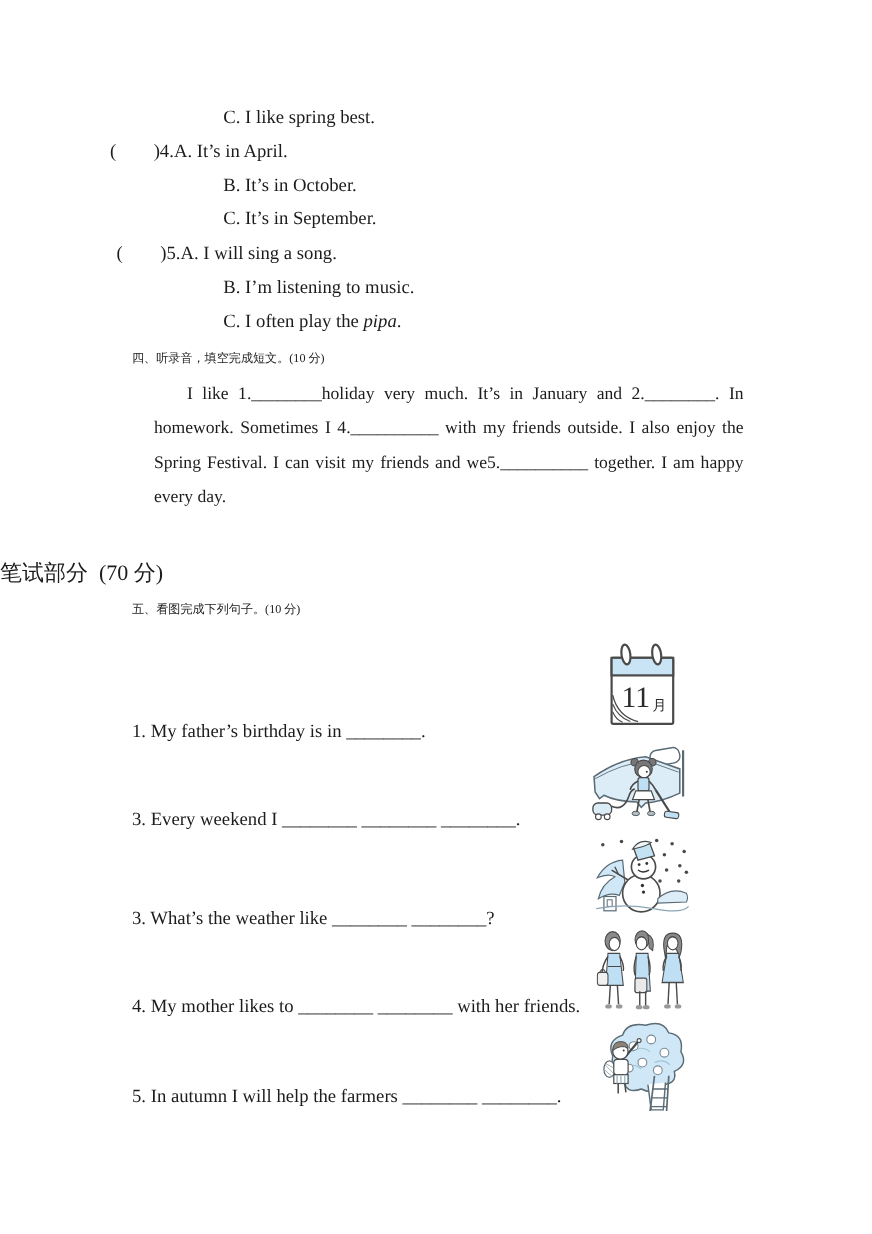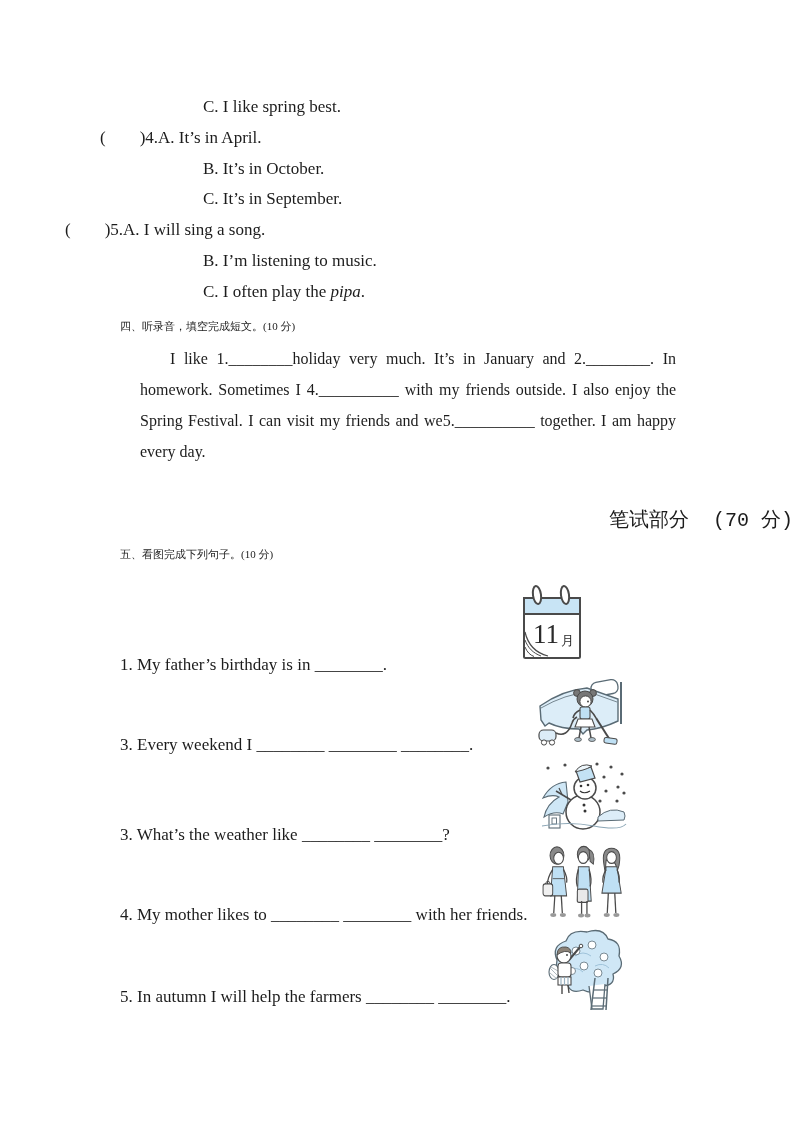--- a/index.html
+++ b/index.html
@@ -10,45 +10,45 @@
     font-family:"Liberation Serif","DejaVu Serif",serif;
     color:#1c1c1c;
     overflow:hidden;
   }
   
   .options{position:absolute;top:92px;left:0;right:0;}
   .opt-line{line-height:30.8px;font-size:17px;white-space:pre;}
   .opt-line .it{font-style:italic;}
   .ind-c{padding-left:203px;}
   .ind-p4{padding-left:100px;}
-  .ind-p5{padding-left:65px;}
+  .ind-p5{padding-left:106px;}
   
   .sec-title{position:absolute;left:120px;font-size:11px;line-height:22px;white-space:pre;}
   #sec4-title{top:315px;}
   .passage{position:absolute;left:140px;top:343px;width:536px;font-size:16px;}
   .p-line{
     line-height:31px;
     text-align:justify;
     text-align-last:justify;
     height:31px;overflow:hidden;white-space:normal;
   }
   .p-line.first{text-indent:30px;}
   .p-line.last{text-align:left;text-align-last:left;}
   
   .part-heading{
     position:absolute;top:508px;left:0;right:0;
-    text-align:right;font-size:20px;line-height:26px;white-space:pre;font-family:Liberation Mono, monospace;
+    text-align:left;font-size:20px;line-height:26px;white-space:pre;
   }
   #sec5-title{top:543px;}
   
   .question{position:absolute;left:120px;font-size:17px;line-height:22px;white-space:pre;}
   #q1{top:654px;} #q2{top:734px;} #q3{top:824px;} #q4{top:904px;} #q5{top:986px;}
   
   .illu{position:absolute;}
-  #illu-calendar{left:520px;top:584px;}
+  #illu-calendar{left:552px;top:584px;}
   #illu-vacuum{left:533px;top:678px;}
   #illu-snowman{left:538px;top:760px;}
   #illu-girls{left:542px;top:843px;}
   #illu-tree{left:545px;top:926px;}
   svg{display:block;}
 </style>
 </head>
 <body>
 
 <div class="page">

